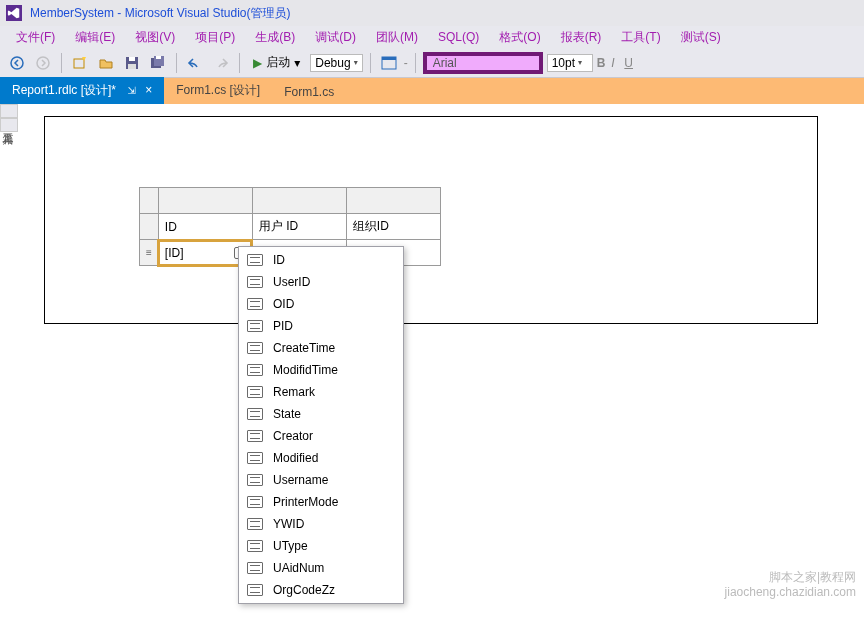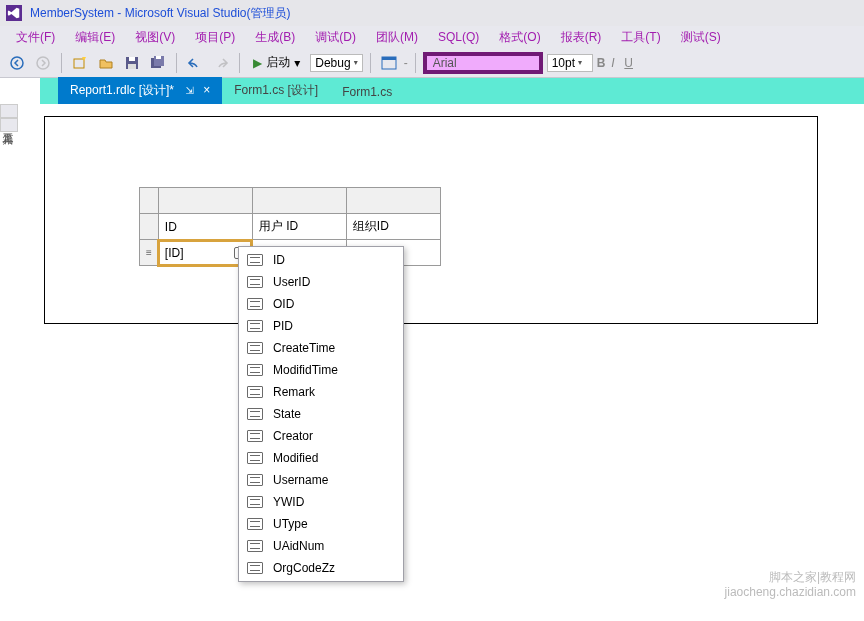--- a/index.html
+++ b/index.html
@@ -12,21 +12,21 @@
 .menubar .mi { padding: 2px 10px; cursor: default; }
 .toolbar { height: 30px; background: #e8e8ee; display: flex; align-items: center; padding: 0 6px; gap: 4px; border-bottom: 1px solid #c8c8d0; }
 .tb-btn { width: 22px; height: 22px; display:inline-flex; align-items:center; justify-content:center; }
 .tb-sep { width:1px; height:20px; background:#b8b8c0; margin:0 3px; }
 .tb-dd { display:inline-flex; align-items:center; height:18px; border:1px solid #bbb; background:#fff; padding:0 4px; gap:3px;}
 .tb-dd .car{font-size:8px;color:#555;}
 .tb-text { background:#f0abfc; border:4px solid #701a75; height:22px; padding:0 6px; display:inline-flex;align-items:center; min-width:120px; color:#555;}
 .tb-start{ display:inline-flex;align-items:center;gap:4px;padding:0 6px;}
 .tb-start .tri{color:#388a34;font-size:12px;}
 
-.tabstrip { height: 26px; display:flex; align-items:flex-end; padding-left:18px; background:#5eead4;margin-left:40px; }
+.tabstrip { height: 26px; display:flex; align-items:flex-end; background:#fdba74; }
 .tab { padding:5px 12px 5px 12px; color:#444; position:relative; }
 .tab.active { background:#007acc; color:#fff; }
 .tab .pin{margin-left:8px; font-size:10px;}
 .tab .close{margin-left:6px;}
 .tab .lock{margin-left:6px;font-size:11px;}
 
 .sidebars { position:absolute; left:0; top:104px; width:18px; height:160px; display:flex; flex-direction:column; }
 .sidetab { writing-mode: vertical-rl; background:#e8e8ee; color:#555; padding:6px 2px; border:1px solid #ccc; font-size:11px; }
 
 .designer { position:absolute; left:22px; top:108px; right:20px; height:218px; background:#fff; }
@@ -241,20 +241,24 @@
   <div class="item">
       <span class="dd-icon"></span>
       <span>Modified</span>
     </div>
   <div class="item">
       <span class="dd-icon"></span>
       <span>Username</span>
     </div>
   <div class="item">
       <span class="dd-icon"></span>
+      <span>PrinterMode</span>
+    </div>
+  <div class="item">
+      <span class="dd-icon"></span>
       <span>YWID</span>
     </div>
   <div class="item">
       <span class="dd-icon"></span>
       <span>UType</span>
     </div>
   <div class="item">
       <span class="dd-icon"></span>
       <span>UAidNum</span>
     </div>

